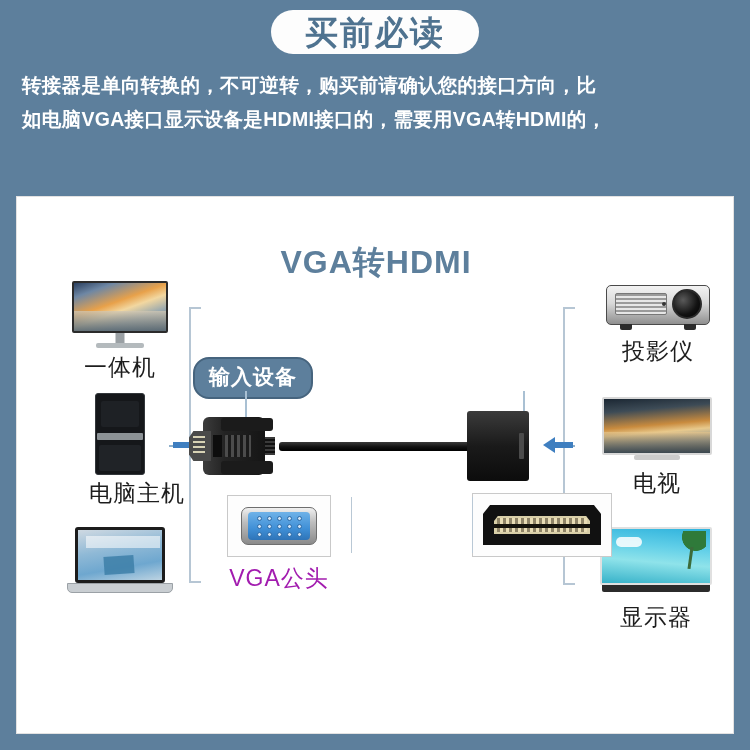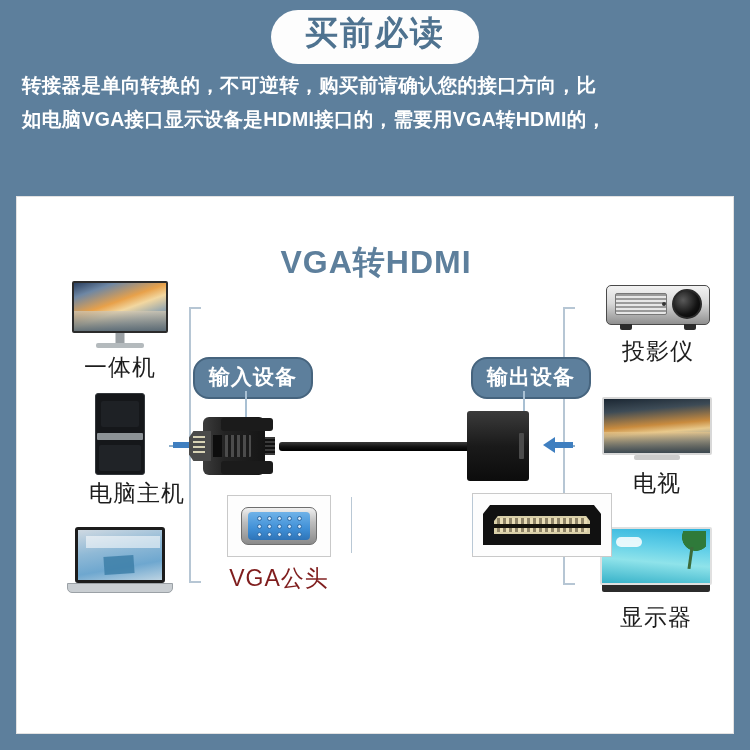--- a/index.html
+++ b/index.html
@@ -21,21 +21,21 @@
     left: 0; top: 0;
     width: 750px; height: 192px;
     background: #5d7f9c;
   }
   .badge-pill {
     position: absolute;
     left: 50%; top: 10px;
     transform: translateX(-50%);
     background: #fdfdfd;
     border-radius: 30px;
-    padding: 6px 34px 15px 34px;
+    padding: 6px 34px 5px 34px;
     line-height: 1;
   }
   .badge-pill span {
     font-size: 33px;
     font-weight: bold;
     color: #4f7390;
     letter-spacing: 2px;
     white-space: nowrap;
   }
   .header-body {
@@ -312,21 +312,21 @@
     text-align: center;
   }
   .detail .framebox {
     border: 1px solid #c9c9c9;
     background: #fdfdfd;
     display: block;
     position: relative;
   }
   .detail .dcaption {
     font-size: 23px;
-    color: #7f1d1d;
+    color: #a21caf;
     margin-top: 6px;
     letter-spacing: 1px;
     white-space: nowrap;
   }
   
   .vga-graphic {
     position: absolute; left: 50%; top: 50%;
     transform: translate(-50%,-50%);
     width: 76px; height: 38px;
   }
@@ -507,23 +507,20 @@
       <div class="arrow-line" style="left:536px; top:248px; width:22px; background:#8fb0cb;"></div>
       <div class="arrow-shaft" style="left:538px; top:245px; width:18px;"></div>
       <div class="arrow-head-l" style="left:526px; top:240px;"></div>
     </div>
 
     <div class="callout" style="left:176px; top:160px;">
       <span>输入设备</span>
     </div>
     <div class="callout-stem" style="left:228px; top:194px; height:26px;"></div>
 
-    <div class="callout" style="left:454px; top:160px;">
-      <span>输出设备</span>
-    </div>
     <div class="callout-stem" style="left:506px; top:194px; height:26px;"></div>
 
     <div class="adapter" style="left:172px; top:214px;">
       <div class="vga-plug">
         <div class="shell"></div>
         <div class="hood"></div>
         <div class="hood b"></div>
         <div class="dsub"></div>
         <div class="pins"></div>
         <div class="blk"></div>

